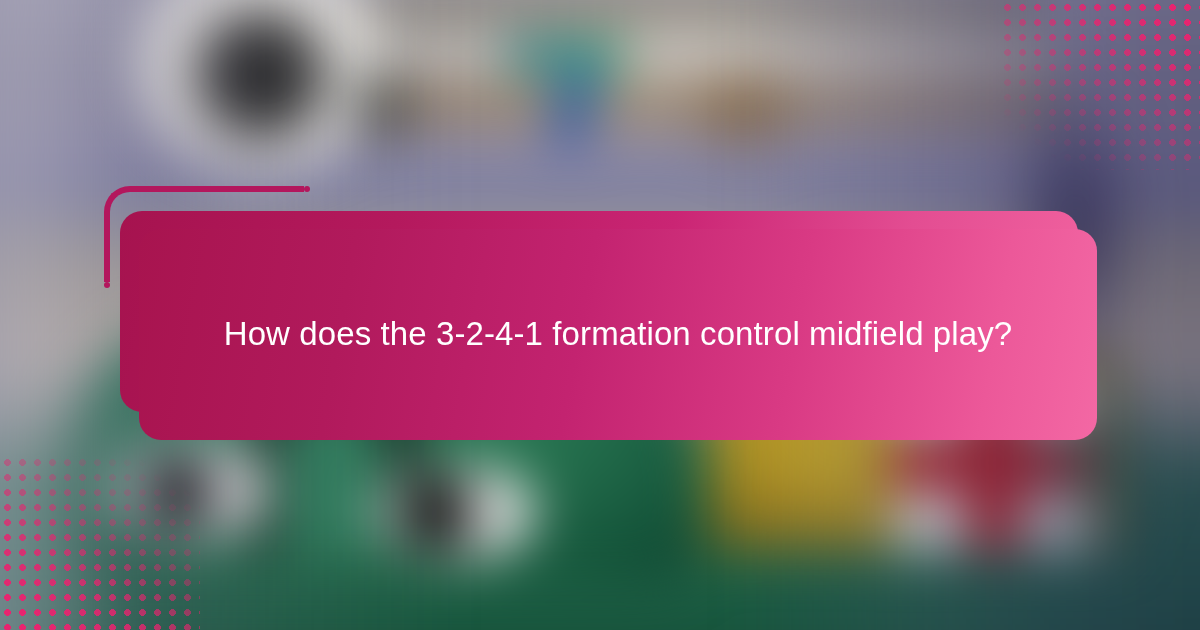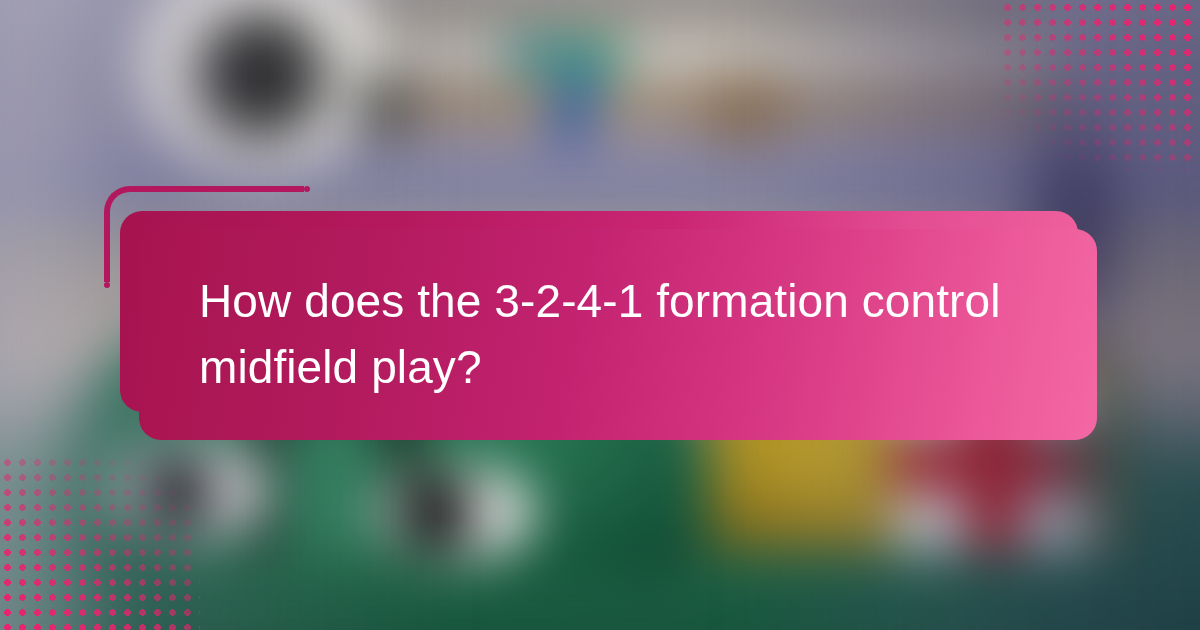--- a/index.html
+++ b/index.html
@@ -283,22 +283,23 @@
     display: flex;
     align-items: center;
     justify-content: center;
   }
 
   .headline {
     margin: 0;
     padding: 0 60px;
     width: 100%;
     box-sizing: border-box;
+    text-align: center;
     color: #ffffff;
-    font-size: 46px;
+    font-size: 33px;
     font-weight: 400;
     line-height: 1.42;
     letter-spacing: 0.1px;
   }
 </style>
 </head>
 <body>
 
 <div id="stage">
 

